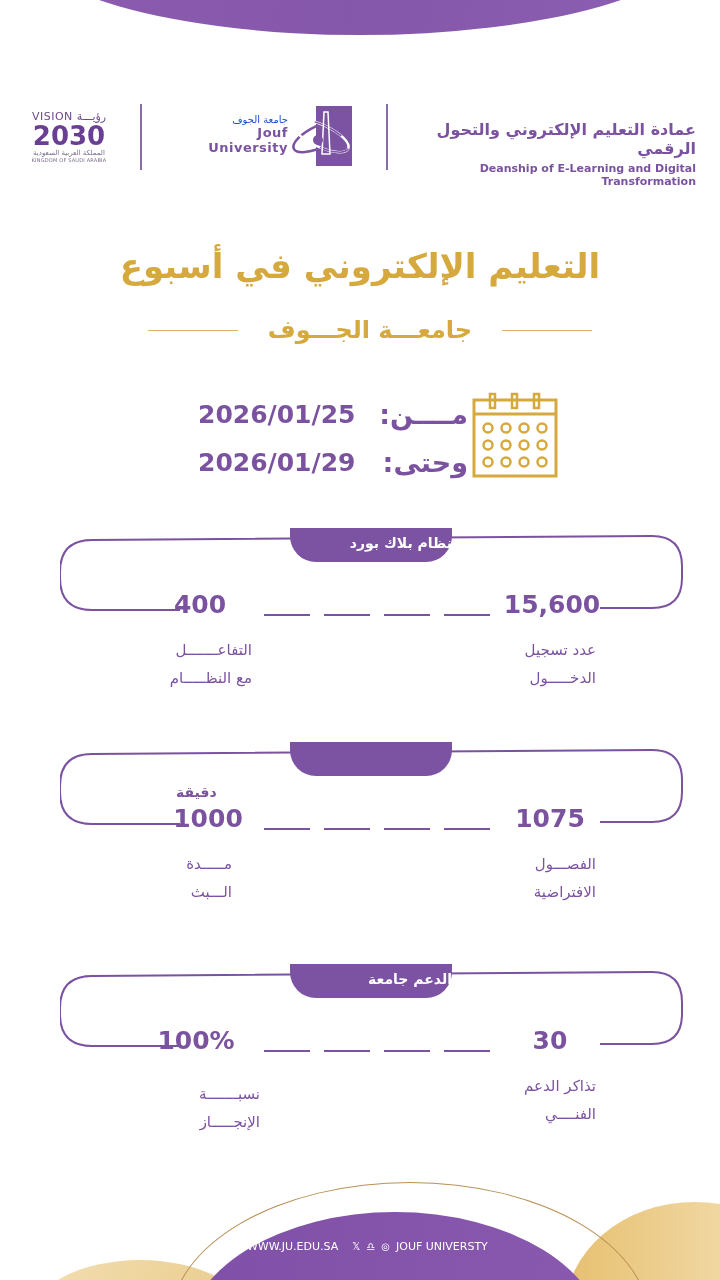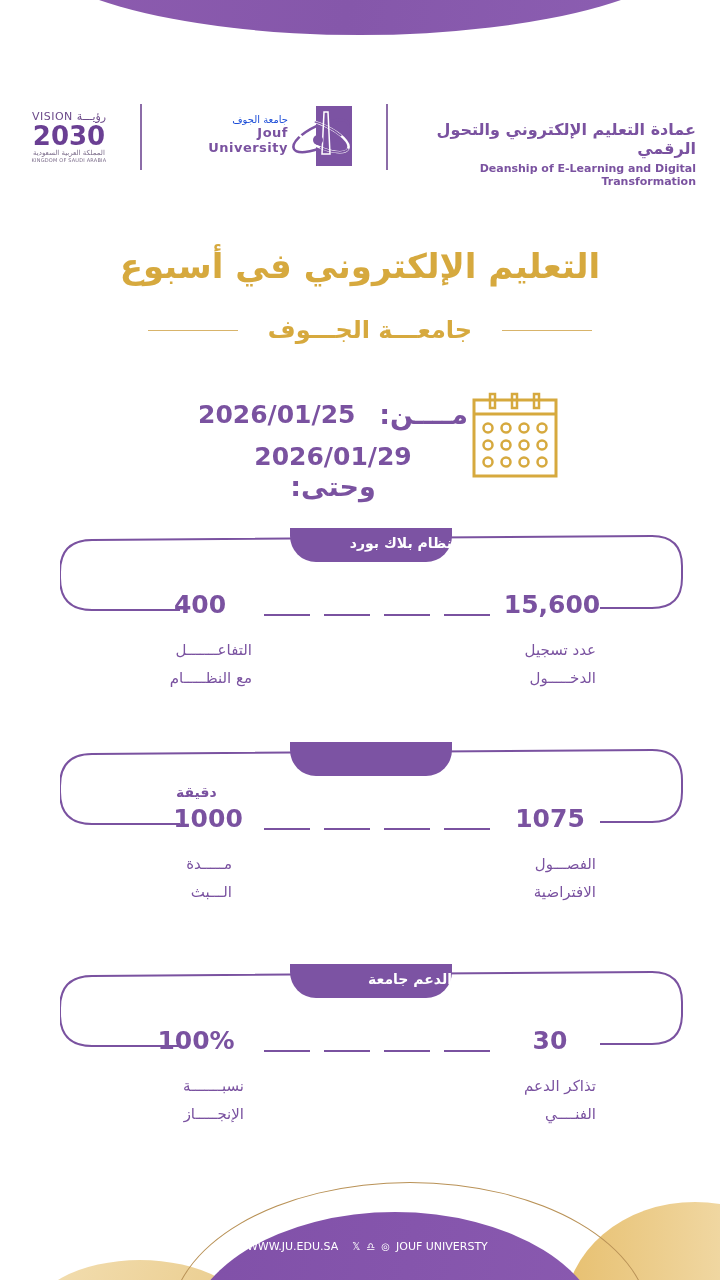--- a/index.html
+++ b/index.html
@@ -110,21 +110,21 @@
   <div class="line"></div>
   <div class="sub">جامعـــة الجـــوف</div>
   <div class="line"></div>
 </div>
 
 <div class="dates">
   <div class="date-row" style="top:2px;">
     <span class="val">2026/01/25</span>
     <span class="lbl">مــــن:</span>
   </div>
-  <div class="date-row" style="top:50px;flex-direction:column;">
+  <div class="date-row" style="top:50px;">
     <span class="val">2026/01/29</span>
     <span class="lbl">وحتى:</span>
   </div>
   <svg class="calendar" viewBox="0 0 86 86">
     <rect x="2" y="8" width="82" height="76" fill="none" stroke="#d6a93e" stroke-width="3"></rect>
     <line x1="2" y1="22" x2="84" y2="22" stroke="#d6a93e" stroke-width="3"></line>
     <rect x="18" y="2" width="5" height="14" fill="none" stroke="#d6a93e" stroke-width="2.5"></rect>
     <rect x="40" y="2" width="5" height="14" fill="none" stroke="#d6a93e" stroke-width="2.5"></rect>
     <rect x="62" y="2" width="5" height="14" fill="none" stroke="#d6a93e" stroke-width="2.5"></rect>
     <g fill="none" stroke="#d6a93e" stroke-width="2.5">
@@ -201,21 +201,21 @@
   <div class="dashes">
       <span></span>
       <span></span>
       <span></span>
       <span></span>
     </div>
   <div class="lbl" style="left:420px;width:116px;">
     <div>تذاكر الدعم</div>
     <div>الفنــــي</div>
   </div>
-  <div class="lbl" style="left:72px;width:112px;">
+  <div class="lbl" style="left:88px;width:112px;margin-top:8px;">
     <div>نسبـــــــة</div>
     <div>الإنجـــــاز</div>
   </div>
 </div>
 
 <div class="footer">
   <div class="gold-left"></div>
   <div class="gold-right"></div>
   <div class="gold-ring"></div>
   <div class="purple-dome"></div>

